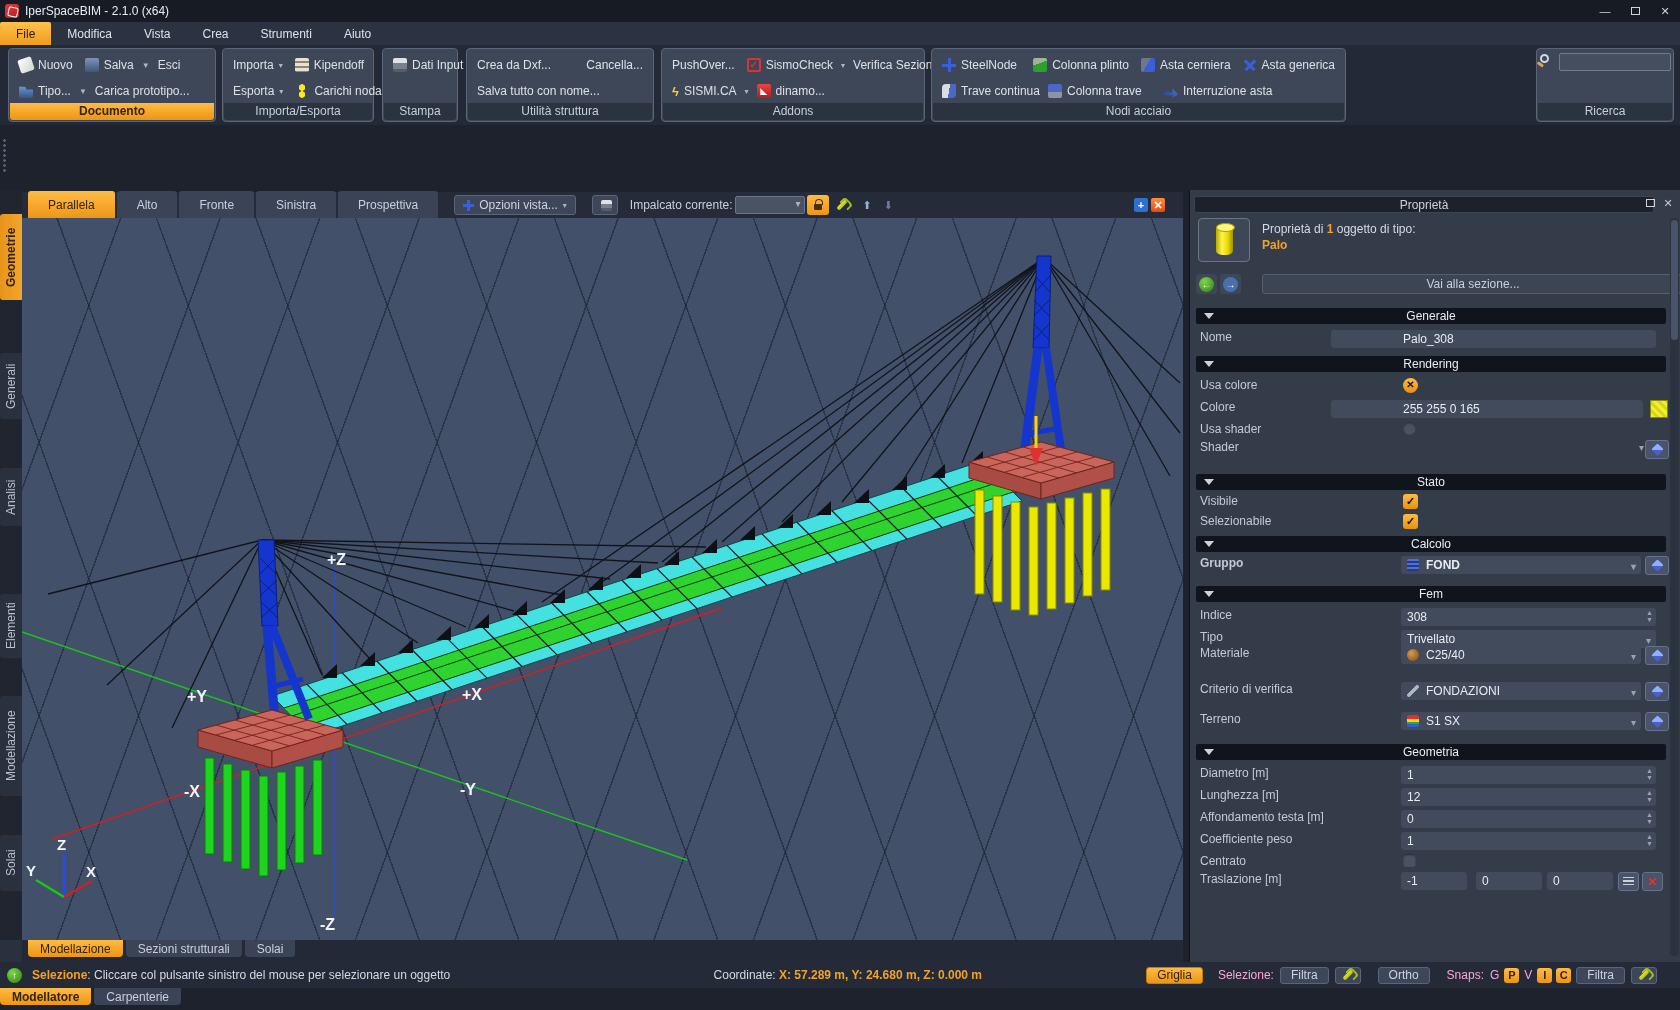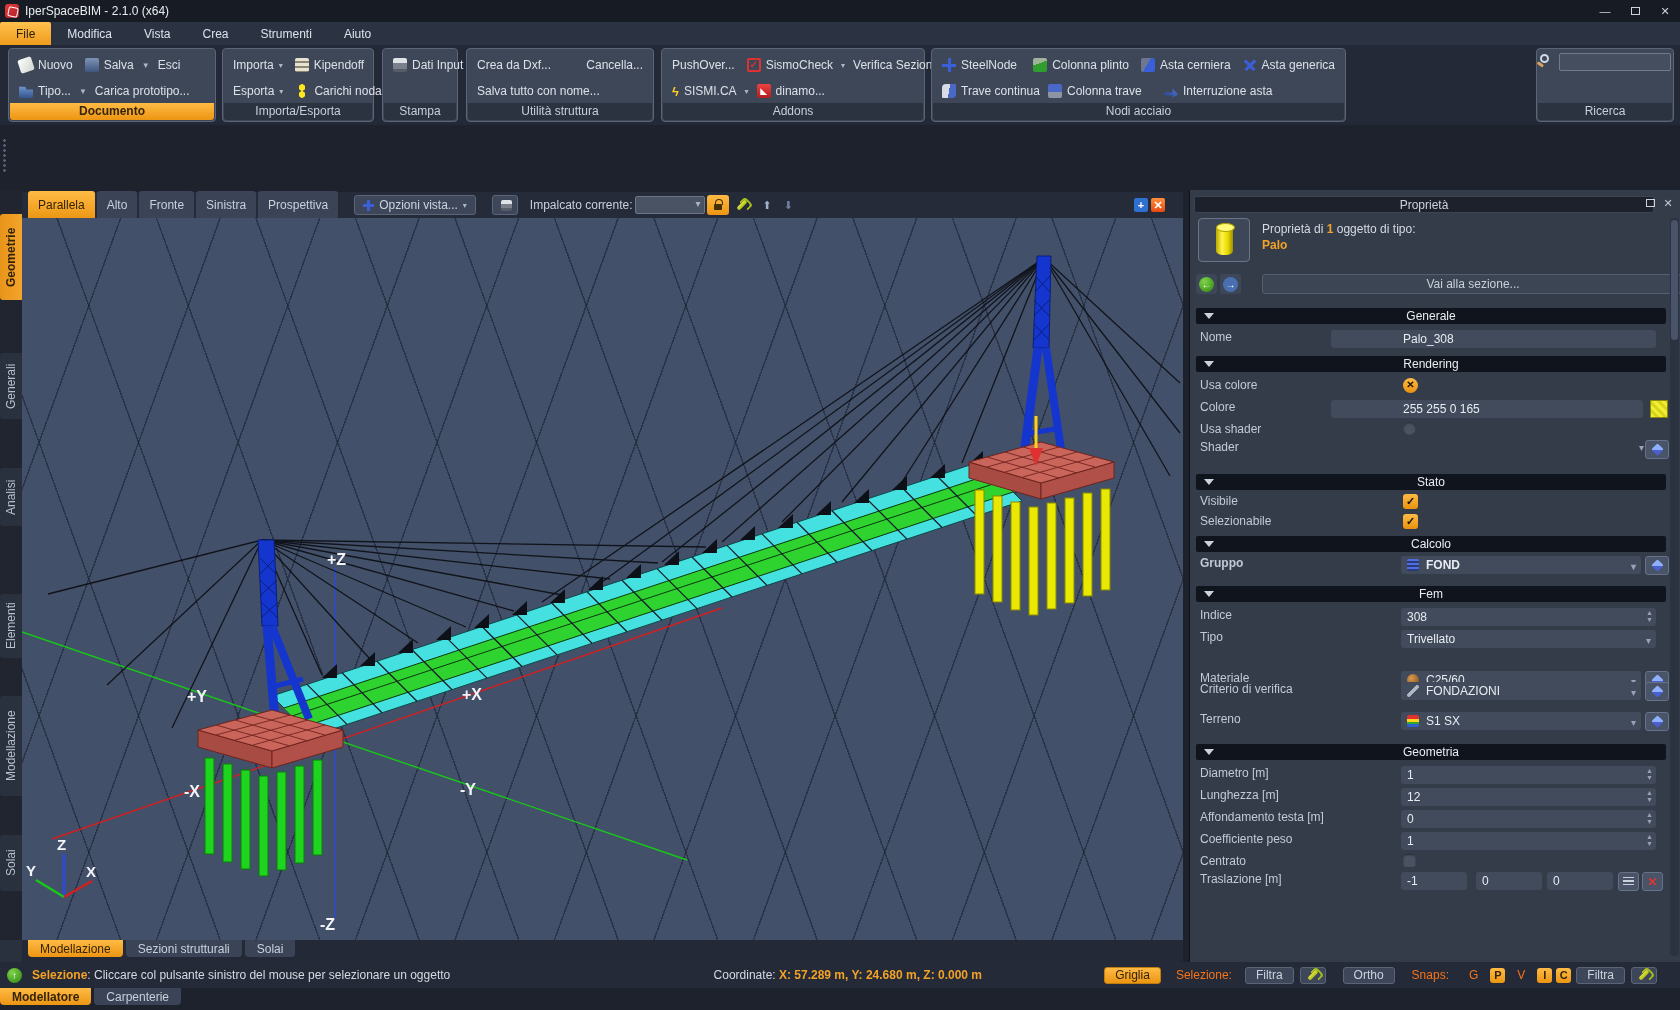--- a/index.html
+++ b/index.html
@@ -53,21 +53,21 @@
 
   .grip { position:absolute; left:2px; top:138px; width:5px; height:34px; background-image:radial-gradient(circle,#59647a 1px,transparent 1.6px); background-size:5px 5px; }
 
   
   .left-strip { position:absolute; left:0; top:190px; width:22px; height:752px; background:#20252f; }
   .vtab { position:absolute; left:0; width:22px; writing-mode:vertical-rl; transform:rotate(180deg); display:flex; align-items:center; justify-content:center; color:#b9c1ce; font-size:12px; background:#2a313e; border-radius:0 3px 3px 0; }
   .vtab.active { background:linear-gradient(90deg,#f3a52b,#e8941a); color:#33230a; font-weight:bold; }
 
   
   .vp-toolbar { position:absolute; left:22px; top:192px; width:1161px; height:26px; background:#252b38; display:flex; align-items:center; gap:2px; padding-left:6px; }
-  .vtab-btn { height:29px; padding:0 10px; display:flex; align-items:center; background:#3a4456; color:#c9d0dc; border-radius:3px 3px 0 0; font-size:12px; }
+  .vtab-btn { height:29px; padding:0 20px; display:flex; align-items:center; background:#3a4456; color:#c9d0dc; border-radius:3px 3px 0 0; font-size:12px; }
   .vtab-btn.active { background:linear-gradient(#ffbb45,#ec9512); color:#33230a; }
   .tb-btn { height:20px; padding:0 8px; display:flex; align-items:center; gap:5px; background:#3d4759; border:1px solid #5b6578; border-radius:3px; color:#ccd3df; }
   .tb-label { color:#c9d0dc; margin-left:10px; }
   .tb-combo { width:70px; height:18px; background:#4a5364; border:1px solid #6b7588; border-radius:2px; position:relative; }
   .tb-combo:after { content:"▾"; position:absolute; right:3px; top:1px; color:#aab2c0; font-size:10px; }
   .sq-btn { width:22px; height:20px; border-radius:3px; display:flex; align-items:center; justify-content:center; }
   .sq-btn.orange { background:linear-gradient(#ffbb45,#ec9512); }
   .lock-glyph { width:8px; height:6px; background:#433005; border-radius:1px; position:relative; margin-top:4px; }
   .lock-glyph:before { content:""; position:absolute; left:1px; top:-5px; width:6px; height:5px; border:1.5px solid #433005; border-bottom:none; border-radius:4px 4px 0 0; }
   .wrench { width:12px; height:4px; background:linear-gradient(#e8e23a,#a8c01c); border-radius:2px; transform:rotate(-45deg); position:relative; }
@@ -130,21 +130,21 @@
 
   
   .doc-tabs { position:absolute; left:22px; top:940px; width:1161px; height:22px; background:#232936; display:flex; align-items:flex-start; gap:3px; padding-left:6px; }
   .dtab { height:17px; padding:0 12px; display:flex; align-items:center; background:#3a4456; color:#c9d0dc; border-radius:0 0 4px 4px; font-size:12px; }
   .dtab.active { background:linear-gradient(#ffbb45,#ec9512); color:#33230a; }
   .statusbar { position:absolute; left:0; top:962px; width:1680px; height:26px; background:#242a37; display:flex; align-items:center; }
   .stat-ic { margin:0 10px 0 7px; }
   .orange-b { color:#f2a227; font-weight:bold; }
   .sbtn { height:17px; padding:0 10px; margin:0 3px; background:#3d4759; border:1px solid #5b6578; border-radius:3px; color:#ccd3df; display:flex; align-items:center; font-size:12px; }
   .sbtn.orange { background:linear-gradient(#ffbb45,#ec9512); color:#33230a; border-color:#c07d10; font-weight:normal; }
-  .snap-l { margin:0 10px; color:#f97316; }
+  .snap-l { margin:0 3px; color:#f9a8d4; }
   .snap-k { width:15px; height:15px; margin:0 2px; background:linear-gradient(#ffbb45,#ec9512); border-radius:3px; color:#33230a; font-weight:bold; text-align:center; line-height:15px; font-size:11px; }
   .mode-tabs { position:absolute; left:0; top:988px; width:1680px; height:22px; background:#1d222c; display:flex; gap:3px; align-items:flex-start; }
   .mtab { height:17px; padding:0 12px; display:flex; align-items:center; background:#3a4456; color:#c9d0dc; border-radius:0 0 4px 4px; font-size:12px; }
   .mtab.active { background:linear-gradient(#ffbb45,#ec9512); color:#33230a; font-weight:bold; }
   .corner-sq { position:absolute; left:0; top:940px; width:22px; height:22px; background:#2a313e; }
   text { font-family:"Liberation Sans", sans-serif; }
 </style>
 </head>
 <body>
 
@@ -621,23 +621,23 @@
       <span class="prow-label">Indice</span>
       <div class="pfield"><span>308</span><span class="spin">
             <span>▲</span>
             <span>▼</span>
           </span></div>
     </div>
     <div style="position:absolute; top:440px; width:100%; height:20px;">
       <span class="prow-label">Tipo</span>
       <div class="pfield"><span>Trivellato</span><span class="ddarrow">▾</span></div>
     </div>
-    <div style="position:absolute; top:481px; width:100%; height:22px;">
+    <div style="position:absolute; top:456px; width:100%; height:22px;">
       <span class="prow-label">Materiale</span>
-      <div class="pfield" style="width:240px;"><span class="combo-ic ci-mat"></span><span>C25/60</span><span class="ddarrow">▾</span></div>
+      <div class="pfield" style="width:240px;"><span class="combo-ic ci-mat"></span><span>C25/40</span><span class="ddarrow">▾</span></div>
       <div class="edit-btn"></div>
     </div>
     <div style="position:absolute; top:492px; width:100%; height:22px;">
       <span class="prow-label">Criterio di verifica</span>
       <div class="pfield" style="width:240px;"><span class="combo-ic ci-crit"></span><span>FONDAZIONI</span><span class="ddarrow">▾</span></div>
       <div class="edit-btn"></div>
     </div>
     <div style="position:absolute; top:522px; width:100%; height:22px;">
       <span class="prow-label">Terreno</span>
       <div class="pfield" style="width:240px;"><span class="combo-ic ci-terr"></span><span>S1 SX</span><span class="ddarrow">▾</span></div>

